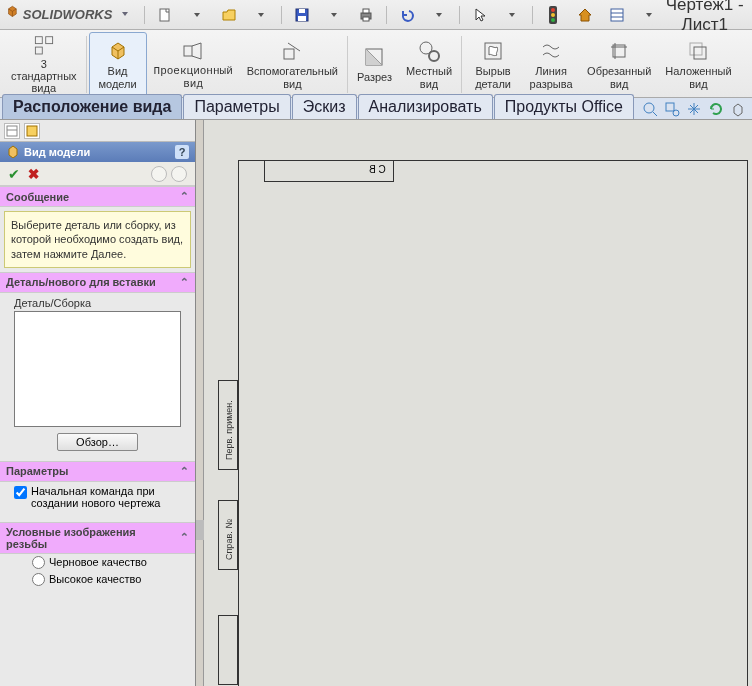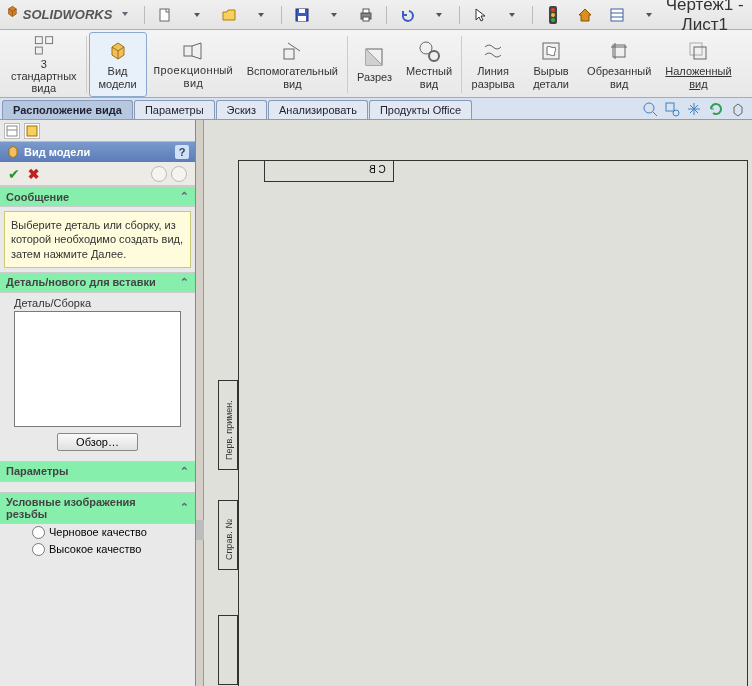--- a/index.html
+++ b/index.html
@@ -18,40 +18,40 @@
 
 .ribbon { height: 68px; background: linear-gradient(#f4f4f4,#e8e8e8); border-bottom:1px solid #aaa; display:flex; align-items:stretch; padding:2px 4px 0 4px; }
 .rb-btn { display:flex; flex-direction:column; align-items:center; justify-content:center; padding:2px 6px; min-width:58px; border:1px solid transparent; border-radius:3px; }
 .rb-btn.active { background:#e8f0fa; border-color:#8aa8d0; }
 .rb-btn .rb-ico { width:24px; height:24px; margin-bottom:2px; }
 .rb-btn span { text-align:center; line-height:1.1; color:#333; }
 .rb-sep { width:1px; background:#ccc; margin:4px 2px; }
 
 
 .tabs { height:22px; background:#d9e2f0; border-bottom:1px solid #999; display:flex; align-items:flex-end; padding-left:2px; position:relative; }
-.tab { padding:3px 10px; border:1px solid #8898b8; border-bottom:none; background:#e2e8f2; margin-right:1px; border-radius:3px 3px 0 0; font-size:11px; color:#223; }
+.tab { padding:3px 10px; border:1px solid #8898b8; border-bottom:none; background:#e2e8f2; margin-right:1px; border-radius:3px 3px 0 0; font-size:16px; color:#223; }
 .tab.active { background:#b6c7e0; font-weight:bold; }
 .tabs-right { margin-left:auto; display:flex; gap:6px; padding:2px 6px; }
 .tb-ico { width:16px; height:16px; }
 
 
 .main { display:flex; height:calc(100% - 30px - 68px - 22px); }
 
 
 .left { width:196px; background:#e9e9e9; border-right:1px solid #888; display:flex; flex-direction:column; }
 .left-tabs { height:22px; background:#e9e9e9; border-bottom:1px solid #bbb; display:flex; align-items:center; gap:4px; padding:0 4px; }
 .lt-ico { width:16px; height:16px; border:1px solid #bbb; background:#fff; }
 .panel-head { height:20px; background:linear-gradient(#7a99cc,#5b7cb8); color:#fff; font-weight:bold; font-size:12px; display:flex; align-items:center; padding:0 6px; }
 .panel-head .q { margin-left:auto; width:14px; height:14px; background:#cfe0f8; color:#345; text-align:center; line-height:14px; font-weight:bold; border-radius:2px; }
 .confirm-row { height:24px; display:flex; align-items:center; gap:8px; padding:0 8px; background:#ecebe6; border-bottom:1px solid #ccc; }
 .ok-ico { color:#2a9030; font-size:14px; }
 .x-ico { color:#c02020; font-size:14px; font-weight:bold; }
 .confirm-right { margin-left:auto; display:flex; gap:4px; }
 .nav-arrw { width:16px;height:16px; border:1px solid #bbb; border-radius:8px; background:#f4f4f0; }
-.section-head { background:#86efac; border-top:1px solid #ccc; border-bottom:1px solid #ccc; padding:3px 6px; font-weight:bold; color:#444; display:flex; align-items:center; }
+.section-head { background:#f0abfc; border-top:1px solid #ccc; border-bottom:1px solid #ccc; padding:3px 6px; font-weight:bold; color:#444; display:flex; align-items:center; }
 .section-head .chev { margin-left:auto; color:#667; }
 .msg-box { margin:4px; padding:6px; background:#fffcdd; border:1px solid #ccc975; color:#333; line-height:1.3; }
 .sub-label { padding:4px 10px 2px 14px; color:#333; }
 .listbox { margin:0 14px; height:116px; background:#fff; border:1px solid #7a7a7a; }
 .browse-btn { display:block; margin:6px auto 10px auto; padding:2px 18px; background:linear-gradient(#fafafa,#e0e0e0); border:1px solid #888; border-radius:2px; }
 .chk-row { padding:3px 8px 3px 14px; display:flex; align-items:flex-start; gap:4px; }
 .chk-row input { margin-top:1px; }
 .radio-row { padding:2px 8px 2px 32px; display:flex; align-items:center; gap:4px; }
 
 
@@ -227,49 +227,49 @@
     <svg class="rb-ico" viewBox="0 0 24 24">
         <circle cx="9" cy="9" r="6" fill="none" stroke="#666"></circle>
         <circle cx="17" cy="17" r="5" fill="none" stroke="#666" stroke-width="2"></circle>
       </svg>
     <span style="white-space:pre-line;">Местный
 вид</span>
   </div>
   <div class="rb-sep"></div>
   <div class="rb-btn">
     <svg class="rb-ico" viewBox="0 0 24 24">
+        <rect x="4" y="4" width="16" height="16" fill="none" stroke="#666"></rect>
+        <path d="M8 8 C10 6 14 10 16 8 C18 12 14 14 16 16 C12 18 10 14 8 16 Z" fill="#fff" stroke="#666"></path>
+      </svg>
+    <span style="white-space:pre-line;">Вырыв
+детали</span>
+  </div>
+  <div class="rb-btn">
+    <svg class="rb-ico" viewBox="0 0 24 24">
         <path d="M4 8 Q8 4 12 8 T20 8" fill="none" stroke="#666"></path>
         <path d="M4 16 Q8 12 12 16 T20 16" fill="none" stroke="#666"></path>
       </svg>
     <span style="white-space:pre-line;">Линия
 разрыва</span>
-  </div>
-  <div class="rb-btn">
-    <svg class="rb-ico" viewBox="0 0 24 24">
-        <rect x="4" y="4" width="16" height="16" fill="none" stroke="#666"></rect>
-        <path d="M8 8 C10 6 14 10 16 8 C18 12 14 14 16 16 C12 18 10 14 8 16 Z" fill="#fff" stroke="#666"></path>
-      </svg>
-    <span style="white-space:pre-line;">Вырыв
-детали</span>
   </div>
   <div class="rb-btn">
     <svg class="rb-ico" viewBox="0 0 24 24">
         <rect x="6" y="6" width="12" height="12" fill="none" stroke="#666"></rect>
         <line x1="4" y1="8" x2="20" y2="8" stroke="#666"></line>
         <line x1="8" y1="4" x2="8" y2="20" stroke="#666"></line>
       </svg>
     <span style="white-space:pre-line;">Обрезанный
 вид</span>
   </div>
   <div class="rb-btn">
     <svg class="rb-ico" viewBox="0 0 24 24">
         <rect x="4" y="4" width="12" height="12" fill="none" stroke="#aaa"></rect>
         <rect x="8" y="8" width="12" height="12" fill="none" stroke="#666"></rect>
       </svg>
-    <span style="white-space:pre-line;text-decoration:underline;">Наложенный
+    <span style="white-space:pre-line;">Наложенный
 вид</span>
   </div>
 </div>
 
 <div class="tabs">
   <div class="tab active">Расположение вида</div>
   <div class="tab">Параметры</div>
   <div class="tab">Эскиз</div>
   <div class="tab">Анализировать</div>
   <div class="tab">Продукты Office</div>
@@ -334,20 +334,24 @@
       <span class="chev">⌃</span>
     </div>
     <div class="sub-label">Деталь/Сборка</div>
     <div class="listbox"></div>
     <button class="browse-btn">Обзор…</button>
 
     <div class="section-head">
       <span>Параметры</span>
       <span class="chev">⌃</span>
     </div>
+    <div class="chk-row">
+      <input type="checkbox" checked="" style="">
+      <span>Начальная команда при создании нового чертежа</span>
+    </div>
 
     <div class="section-head" style="margin-top:10px;">
       <span>Условные изображения резьбы</span>
       <span class="chev">⌃</span>
     </div>
     <div class="radio-row">
       <input type="radio" name="thr" style="">
       <span>Черновое качество</span>
     </div>
     <div class="radio-row">

